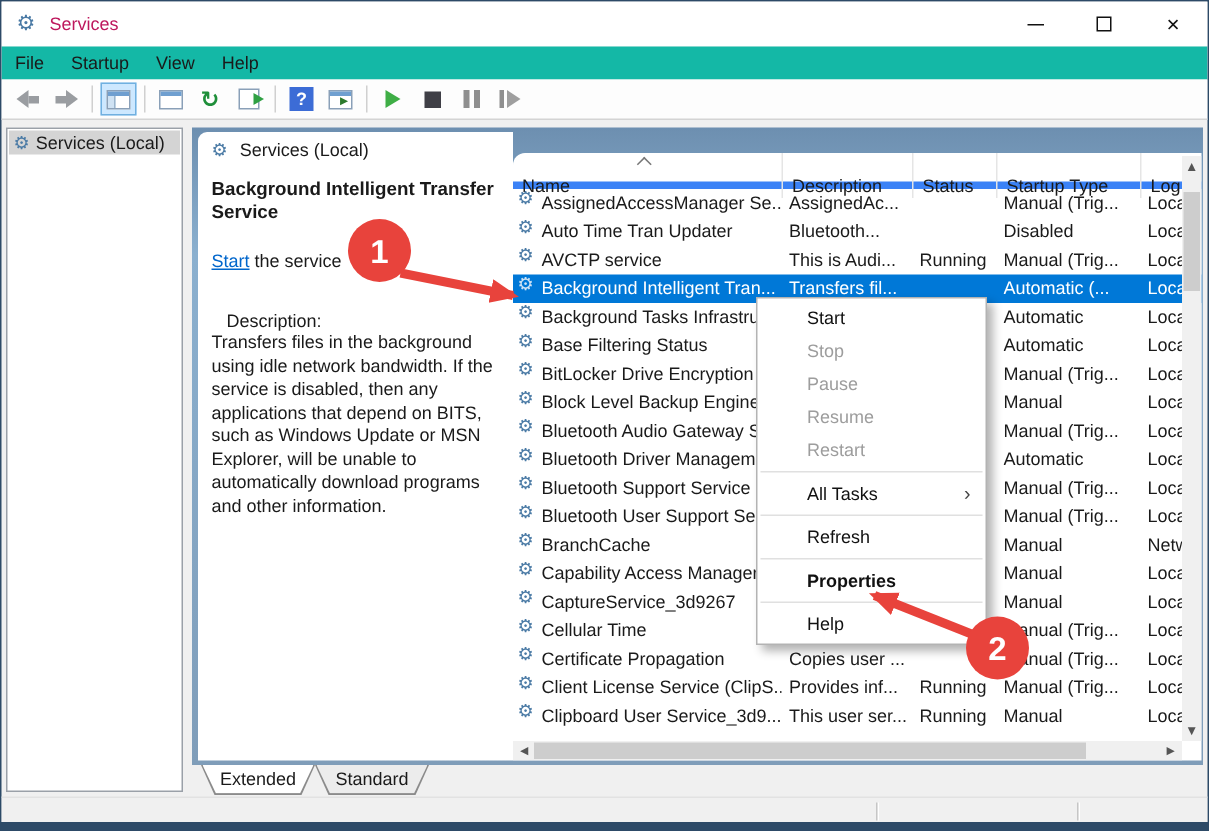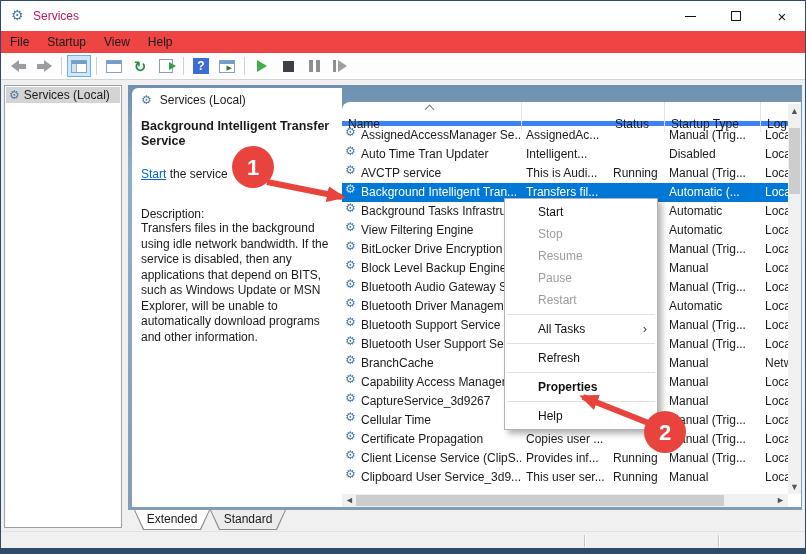--- a/index.html
+++ b/index.html
@@ -12,21 +12,21 @@
   .titlebar { position:absolute; left:0; top:0; width:804px; height:30px; background:#ffffff; }
   .title-icon { position:absolute; left:10px; top:6px; font-size:14px; color:#4a7aa5; }
   .title-text { position:absolute; left:32px; top:8px; font-size:12px; color:#be185d; }
   .winbtn { position:absolute; top:0; width:46px; height:30px; display:flex; align-items:center; justify-content:center; color:#111; }
   .btn-min { right:92px; } .btn-max { right:46px; } .btn-close { right:0; }
   .glyph-min { width:11px; height:1px; background:#111; }
   .glyph-max { width:10px; height:10px; border:1px solid #111; }
   .glyph-close { font-size:15px; line-height:15px; }
 
   
-  .menubar { position:absolute; left:0; top:30px; width:804px; height:22px; background:#ef4444; display:flex; align-items:center; }
+  .menubar { position:absolute; left:0; top:30px; width:804px; height:22px; background:#14b8a6; display:flex; align-items:center; }
   .menubar .mb-item { padding:3px 9px; }
 
   
   .toolbar { position:absolute; left:0; top:52px; width:804px; height:27px; background:#fdfdfd; border-bottom:1px solid #d4d4d4; display:flex; align-items:center; padding-left:4px; }
   .tbtn { width:24px; height:22px; display:flex; align-items:center; justify-content:center; margin:0 1px; }
   .tbtn.active { background:#cde8ff; border:1px solid #70b0e0; }
   .tsep { width:1px; height:18px; background:#d0d0d0; margin:0 4px; }
   .nav-arrow { display:flex; align-items:center; }
   .nav-tail { width:7px; height:5px; background:#9a9da1; }
   .nav-head-l { width:0; height:0; border-top:6px solid transparent; border-bottom:6px solid transparent; border-right:8px solid #9a9da1; }
@@ -51,21 +51,21 @@
   .gear { color:#4a7aa5; font-size:12px; line-height:12px; }
 
   
   .rpane { position:absolute; left:127px; top:84px; width:674px; height:425px;
            background:linear-gradient(#6d8fb0, #8bb0cf 20%, #7f9db9); }
   .descpanel { position:absolute; left:4px; top:3px; width:210px; height:419px; background:#fff; border-radius:6px 0 0 0; }
   .pane-header { display:flex; align-items:center; gap:8px; padding:5px 0 4px 9px; }
   .svc-title { font-weight:bold; font-size:12.5px; padding:8px 10px 0 9px; line-height:15px; }
   .start-line { padding:18px 10px 0 9px; }
   .start-link { color:#0066cc; text-decoration:underline; }
-  .desc-label { padding:26px 10px 0 9px; }
+  .desc-label { padding:26px 10px 0 19px; }
   .desc-body { padding:0 8px 0 9px; line-height:15.5px; }
 
   
   .list { position:absolute; left:214px; top:17px; width:459px; height:405px; background:#fff; border-radius:8px 0 0 0; overflow:hidden; }
   .lheader { position:relative; height:24px; border-bottom:5px solid #3b82f6; }
   .hcell { position:absolute; top:0; height:30px; line-height:44px; padding-left:6px; border-right:1px solid #e5e5e5; overflow:hidden; white-space:nowrap; }
   .h-name { left:0; width:180px; } .h-desc { left:180px; width:87px; } .h-status { left:267px; width:56px; }
   .h-startup { left:323px; width:96px; } .h-log { left:419px; width:27px; border-right:none; }
   .sort-caret { position:absolute; left:84px; top:4px; width:7px; height:7px; border-top:1px solid #777; border-right:1px solid #777; transform:rotate(-45deg); }
   .rows { position:relative; }
@@ -218,37 +218,38 @@
       <div class="start-line">
         <span class="start-link">Start</span><span> the service</span>
       </div>
       <div class="desc-label">Description:</div>
       <div class="desc-body">Transfers files in the background using idle network bandwidth. If the service is disabled, then any applications that depend on BITS, such as Windows Update or MSN Explorer, will be unable to automatically download programs and other information.</div>
     </div>
 
     <div class="list">
       <div class="lheader">
         <div class="hcell h-name"><span class="sort-caret"></span><span>Name</span></div>
+        <div class="hcell h-desc">Description</div>
         <div class="hcell h-status">Status</div>
         <div class="hcell h-startup">Startup Type</div>
         <div class="hcell h-log">Log</div>
       </div>
       <div class="rows">
           <div class="lrow">
             <span class="c-ico gear">⚙</span>
             <span class="c-name">AssignedAccessManager Se...</span>
             <span class="c-desc">AssignedAc...</span>
             <span class="c-status"></span>
             <span class="c-startup">Manual (Trig...</span>
             <span class="c-log">Loca</span>
           </div>
           <div class="lrow">
             <span class="c-ico gear">⚙</span>
             <span class="c-name">Auto Time Tran Updater</span>
-            <span class="c-desc">Intelligent...</span>
+            <span class="c-desc">Bluetooth...</span>
             <span class="c-status"></span>
             <span class="c-startup">Disabled</span>
             <span class="c-log">Loca</span>
           </div>
           <div class="lrow">
             <span class="c-ico gear">⚙</span>
             <span class="c-name">AVCTP service</span>
             <span class="c-desc">This is Audi...</span>
             <span class="c-status">Running</span>
             <span class="c-startup">Manual (Trig...</span>
@@ -265,21 +266,21 @@
           <div class="lrow">
             <span class="c-ico gear">⚙</span>
             <span class="c-name">Background Tasks Infrastruc...</span>
             <span class="c-desc"></span>
             <span class="c-status"></span>
             <span class="c-startup">Automatic</span>
             <span class="c-log">Loca</span>
           </div>
           <div class="lrow">
             <span class="c-ico gear">⚙</span>
-            <span class="c-name">View Filtering Engine</span>
+            <span class="c-name">Base Filtering Status</span>
             <span class="c-desc"></span>
             <span class="c-status"></span>
             <span class="c-startup">Automatic</span>
             <span class="c-log">Loca</span>
           </div>
           <div class="lrow">
             <span class="c-ico gear">⚙</span>
             <span class="c-name">BitLocker Drive Encryption ...</span>
             <span class="c-desc"></span>
             <span class="c-status"></span>
@@ -392,22 +393,22 @@
         <span class="left">◄</span>
         <span class="hthumb"></span>
         <span class="right">►</span>
       </div>
     </div>
   </div>
 
   <div class="ctxmenu">
       <div class="mitem">Start</div>
       <div class="mitem disabled">Stop</div>
+      <div class="mitem disabled">Pause</div>
       <div class="mitem disabled">Resume</div>
-      <div class="mitem disabled">Pause</div>
       <div class="mitem disabled">Restart</div>
       <div class="msep"></div>
       <div class="mitem">All Tasks<span class="sub">›</span></div>
       <div class="msep"></div>
       <div class="mitem">Refresh</div>
       <div class="msep"></div>
       <div class="mitem bold">Properties</div>
       <div class="msep"></div>
       <div class="mitem">Help</div>
     </div>

